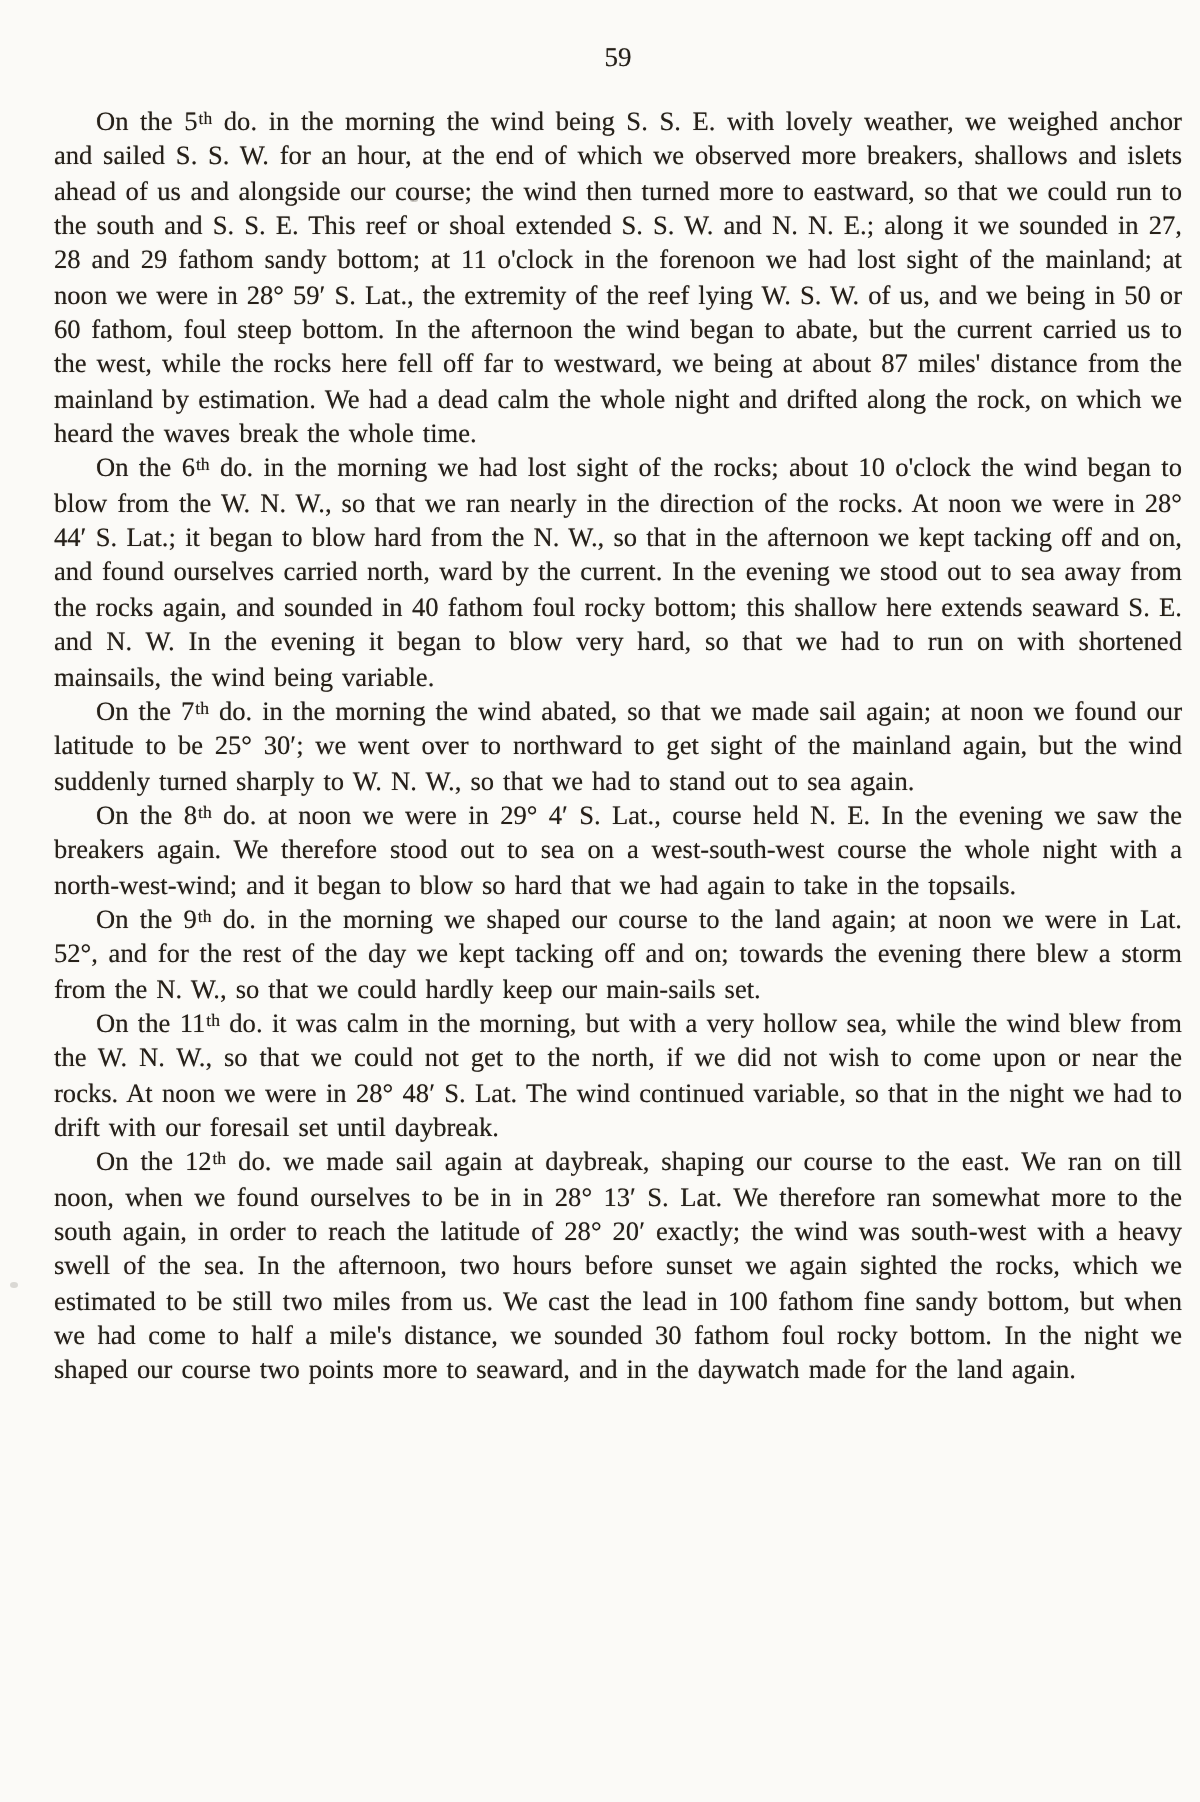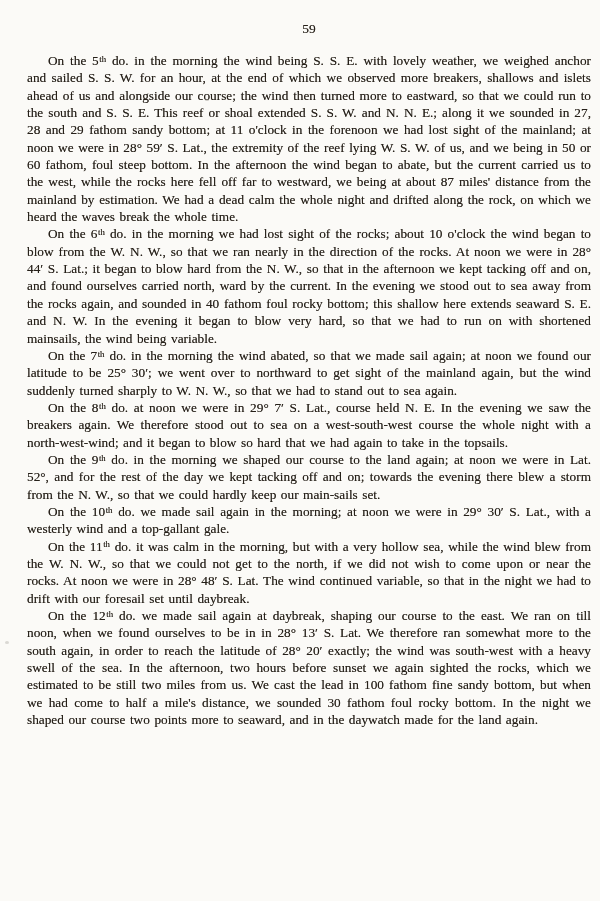--- a/index.html
+++ b/index.html
@@ -57,25 +57,24 @@
 <div class="sheet">
   <div class="page-number">59</div>
 
   <div class="text">
     <p><span>On the </span><span>5</span><sup class="ord">th</sup><span> do. in the morning the wind being S. S. E. with lovely weather, we weighed anchor and sailed S. S. W. for an hour, at the end of which we observed more breakers, shallows and islets ahead of us and alongside our course; the wind then turned more to eastward, so that we could run to the south and S. S. E. This reef or shoal extended S. S. W. and N. N. E.; along it we sounded in 27, 28 and 29 fathom sandy bottom; at 11 o'clock in the forenoon we had lost sight of the mainland; at noon we were in 28° 59′ S. Lat., the extremity of the reef lying W. S. W. of us, and we being in 50 or 60 fathom, foul steep bottom. In the afternoon the wind began to abate, but the current carried us to the west, while the rocks here fell off far to westward, we being at about 87 miles' distance from the mainland by estimation. We had a dead calm the whole night and drifted along the rock, on which we heard the waves break the whole time.</span></p>
 
     <p><span>On the </span><span>6</span><sup class="ord">th</sup><span> do. in the morning we had lost sight of the rocks; about 10 o'clock the wind began to blow from the W. N. W., so that we ran nearly in the direction of the rocks. At noon we were in 28° 44′ S. Lat.; it began to blow hard from the N. W., so that in the afternoon we kept tacking off and on, and found ourselves carried north, ward by the current. In the evening we stood out to sea away from the rocks again, and sounded in 40 fathom foul rocky bottom; this shallow here extends seaward S. E. and N. W. In the evening it began to blow very hard, so that we had to run on with shortened mainsails, the wind being variable.</span></p>
 
     <p><span>On the </span><span>7</span><sup class="ord">th</sup><span> do. in the morning the wind abated, so that we made sail again; at noon we found our latitude to be 25° 30′; we went over to northward to get sight of the mainland again, but the wind suddenly turned sharply to W. N. W., so that we had to stand out to sea again.</span></p>
 
-    <p><span>On the </span><span>8</span><sup class="ord">th</sup><span> do. at noon we were in 29° 7′ S. Lat., course held N. E. In the evening we saw the breakers again. We therefore stood out to sea on a west-south-west course the whole night with a north-west-wind; and it began to blow so hard that we had again to take in the topsails.</span></p>
+    <p><span>On the </span><span>8</span><sup class="ord">th</sup><span> do. at noon we were in 29° 4′ S. Lat., course held N. E. In the evening we saw the breakers again. We therefore stood out to sea on a west-south-west course the whole night with a north-west-wind; and it began to blow so hard that we had again to take in the topsails.</span></p>
 
     <p><span>On the </span><span>9</span><sup class="ord">th</sup><span> do. in the morning we shaped our course to the land again; at noon we were in Lat. 52°, and for the rest of the day we kept tacking off and on; towards the evening there blew a storm from the N. W., so that we could hardly keep our main-sails set.</span></p>
 
-    <p><span>On the </span><span>10</span><sup class="ord">th</sup><span> do. we made sail again in the morning; at noon we were in 29° 30′ S. Lat., with a westerly wind and a top-gallant gale.</span></p>
 
     <p><span>On the </span><span>11</span><sup class="ord">th</sup><span> do. it was calm in the morning, but with a very hollow sea, while the wind blew from the W. N. W., so that we could not get to the north, if we did not wish to come upon or near the rocks. At noon we were in 28° 48′ S. Lat. The wind continued variable, so that in the night we had to drift with our foresail set until daybreak.</span></p>
 
     <p><span>On the </span><span>12</span><sup class="ord">th</sup><span> do. we made sail again at daybreak, shaping our course to the east. We ran on till noon, when we found ourselves to be in in 28° 13′ S. Lat. We therefore ran somewhat more to the south again, in order to reach the latitude of 28° 20′ exactly; the wind was south-west with a heavy swell of the sea. In the afternoon, two hours before sunset we again sighted the rocks, which we estimated to be still two miles from us. We cast the lead in 100 fathom fine sandy bottom, but when we had come to half a mile's distance, we sounded 30 fathom foul rocky bottom. In the night we shaped our course two points more to seaward, and in the daywatch made for the land again.</span></p>
   </div>
 </div>
 
 <div class="speck speck-1"></div>
 <div class="speck speck-2"></div>
 

